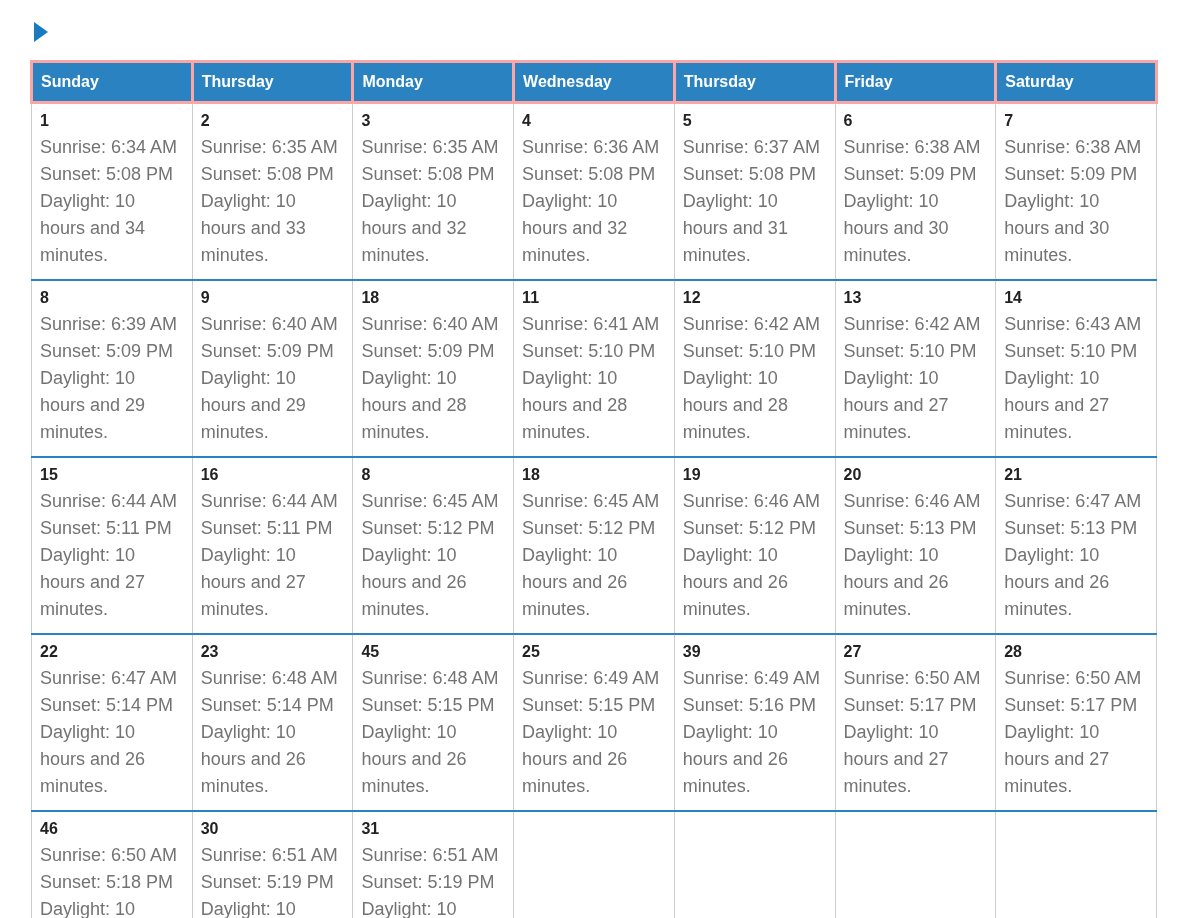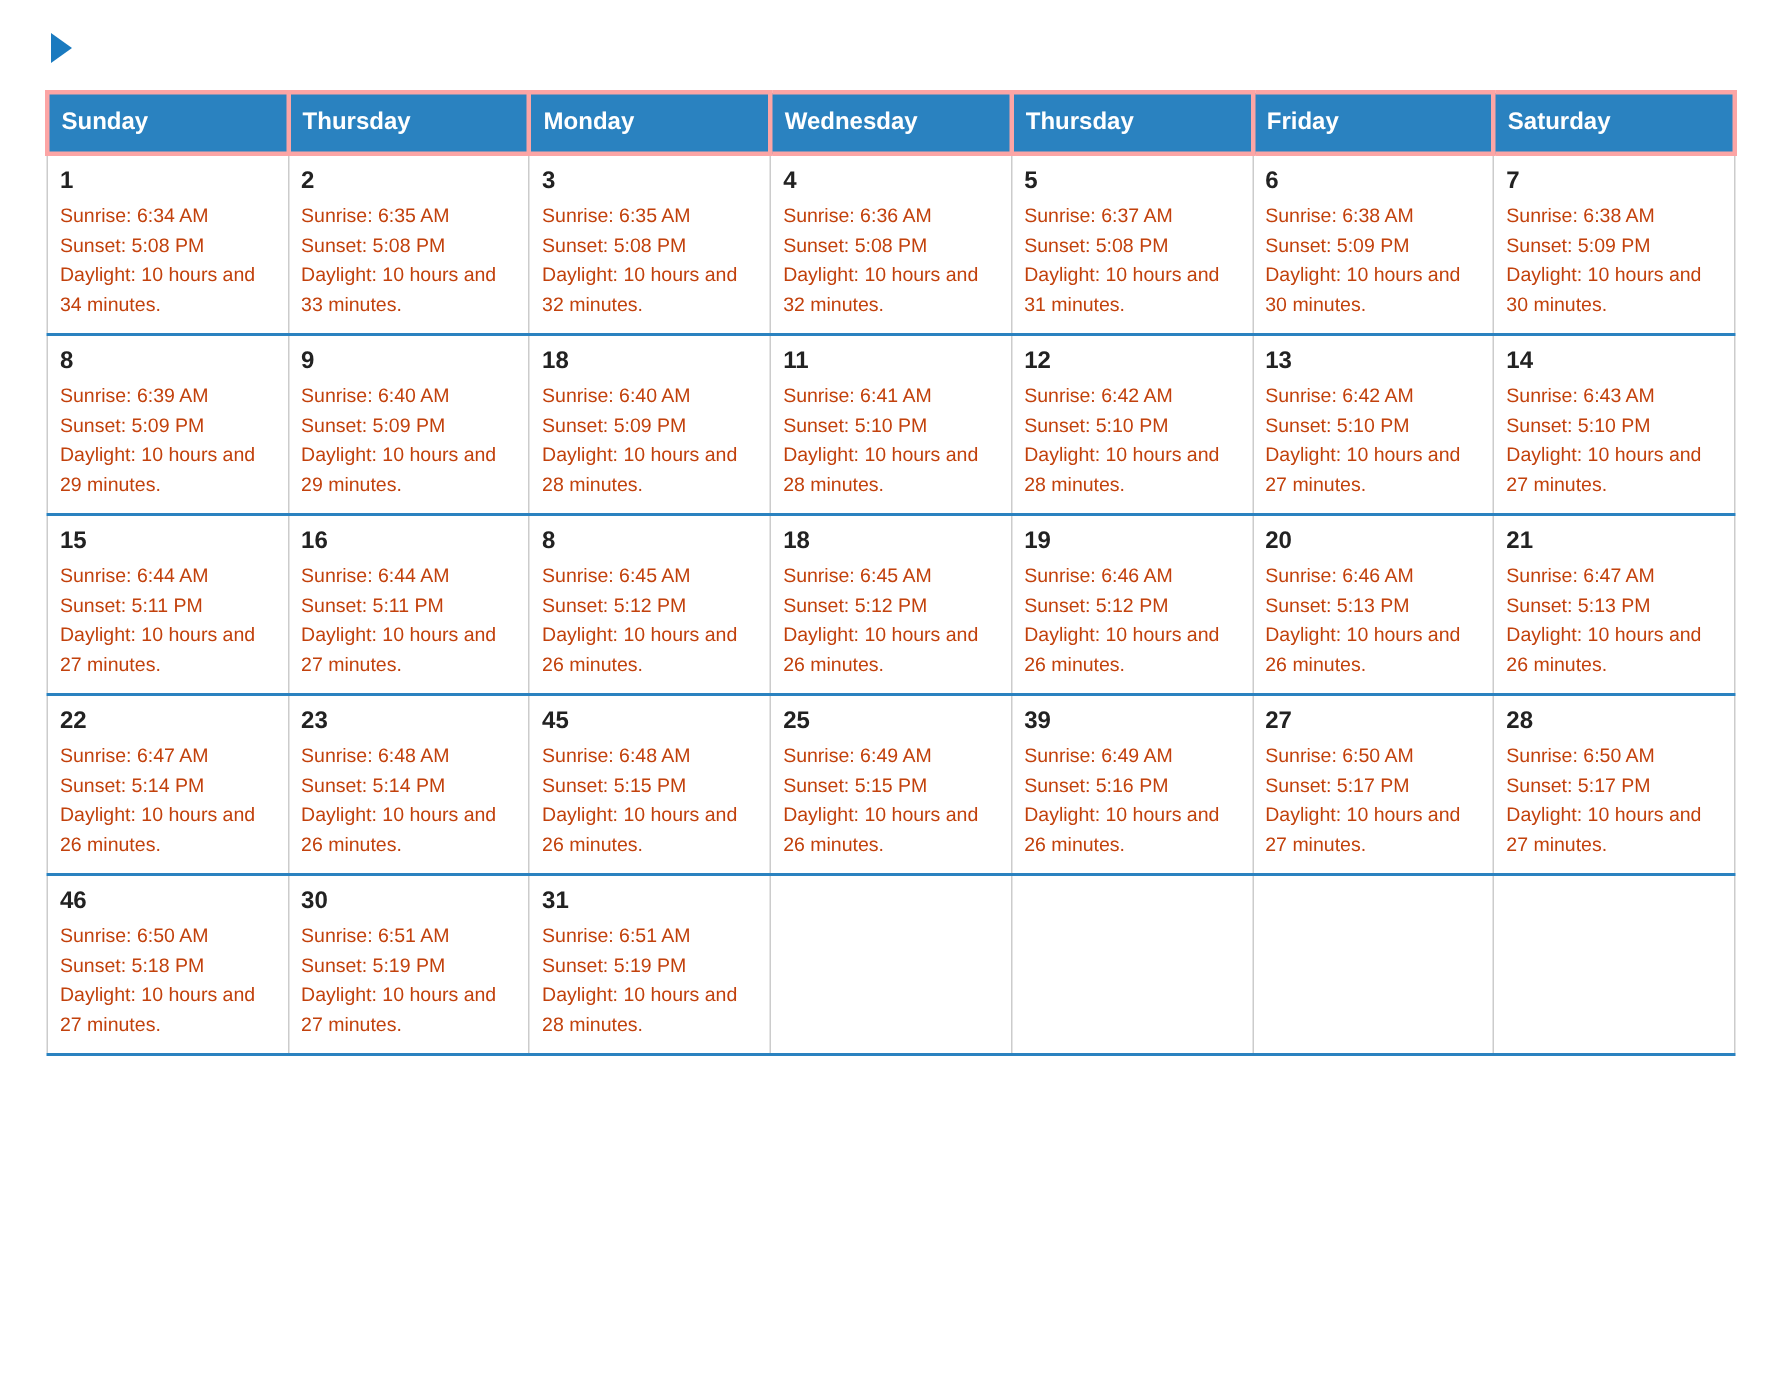--- a/index.html
+++ b/index.html
@@ -90,23 +90,23 @@
     tbody tr td:last-child {
       border-right: 1px solid #ccc;
     }
     .day-num {
       font-size: 16px;
       font-weight: bold;
       display: block;
       margin-bottom: 4px;
     }
     .day-info {
-      font-size: 13px;
+      font-size: 18px;
       line-height: 1.5;
-      color: #c2410c;
+      color: #737373;
     }
     .empty-cell {
       background: #fff;
     }
   </style>
 </head>
 <body>
 
 <div class="header">
   <div class="logo">

